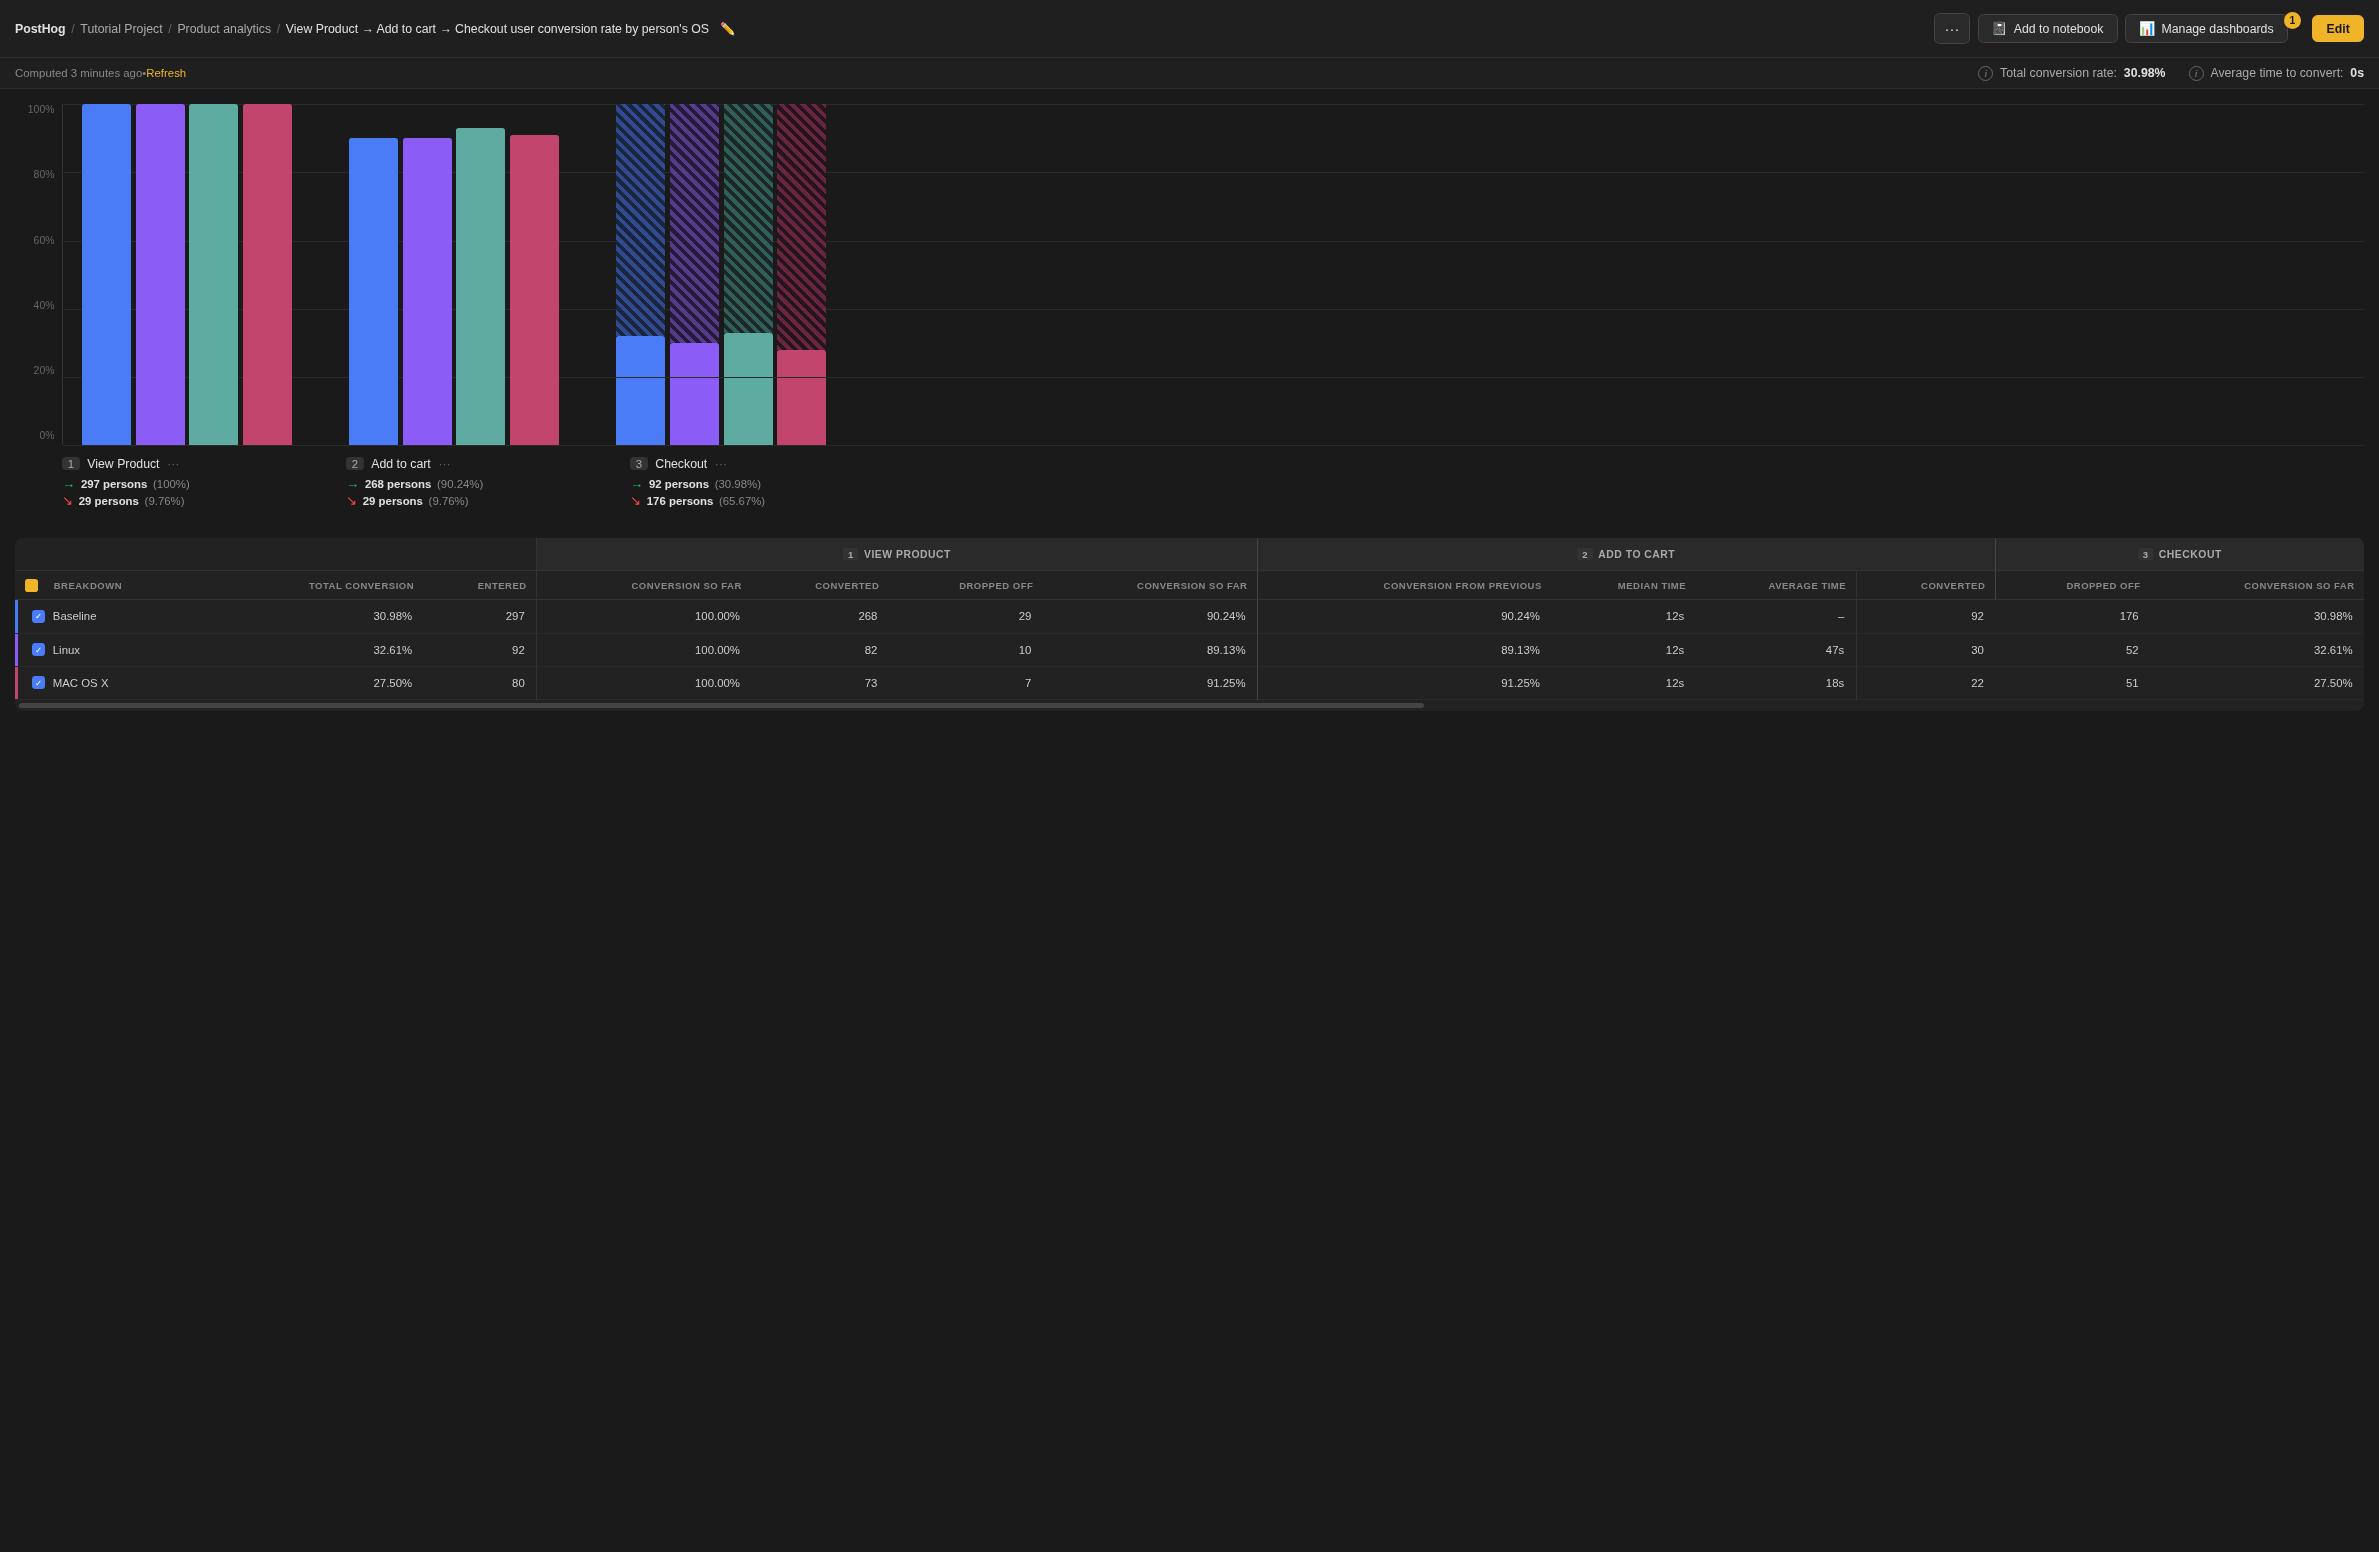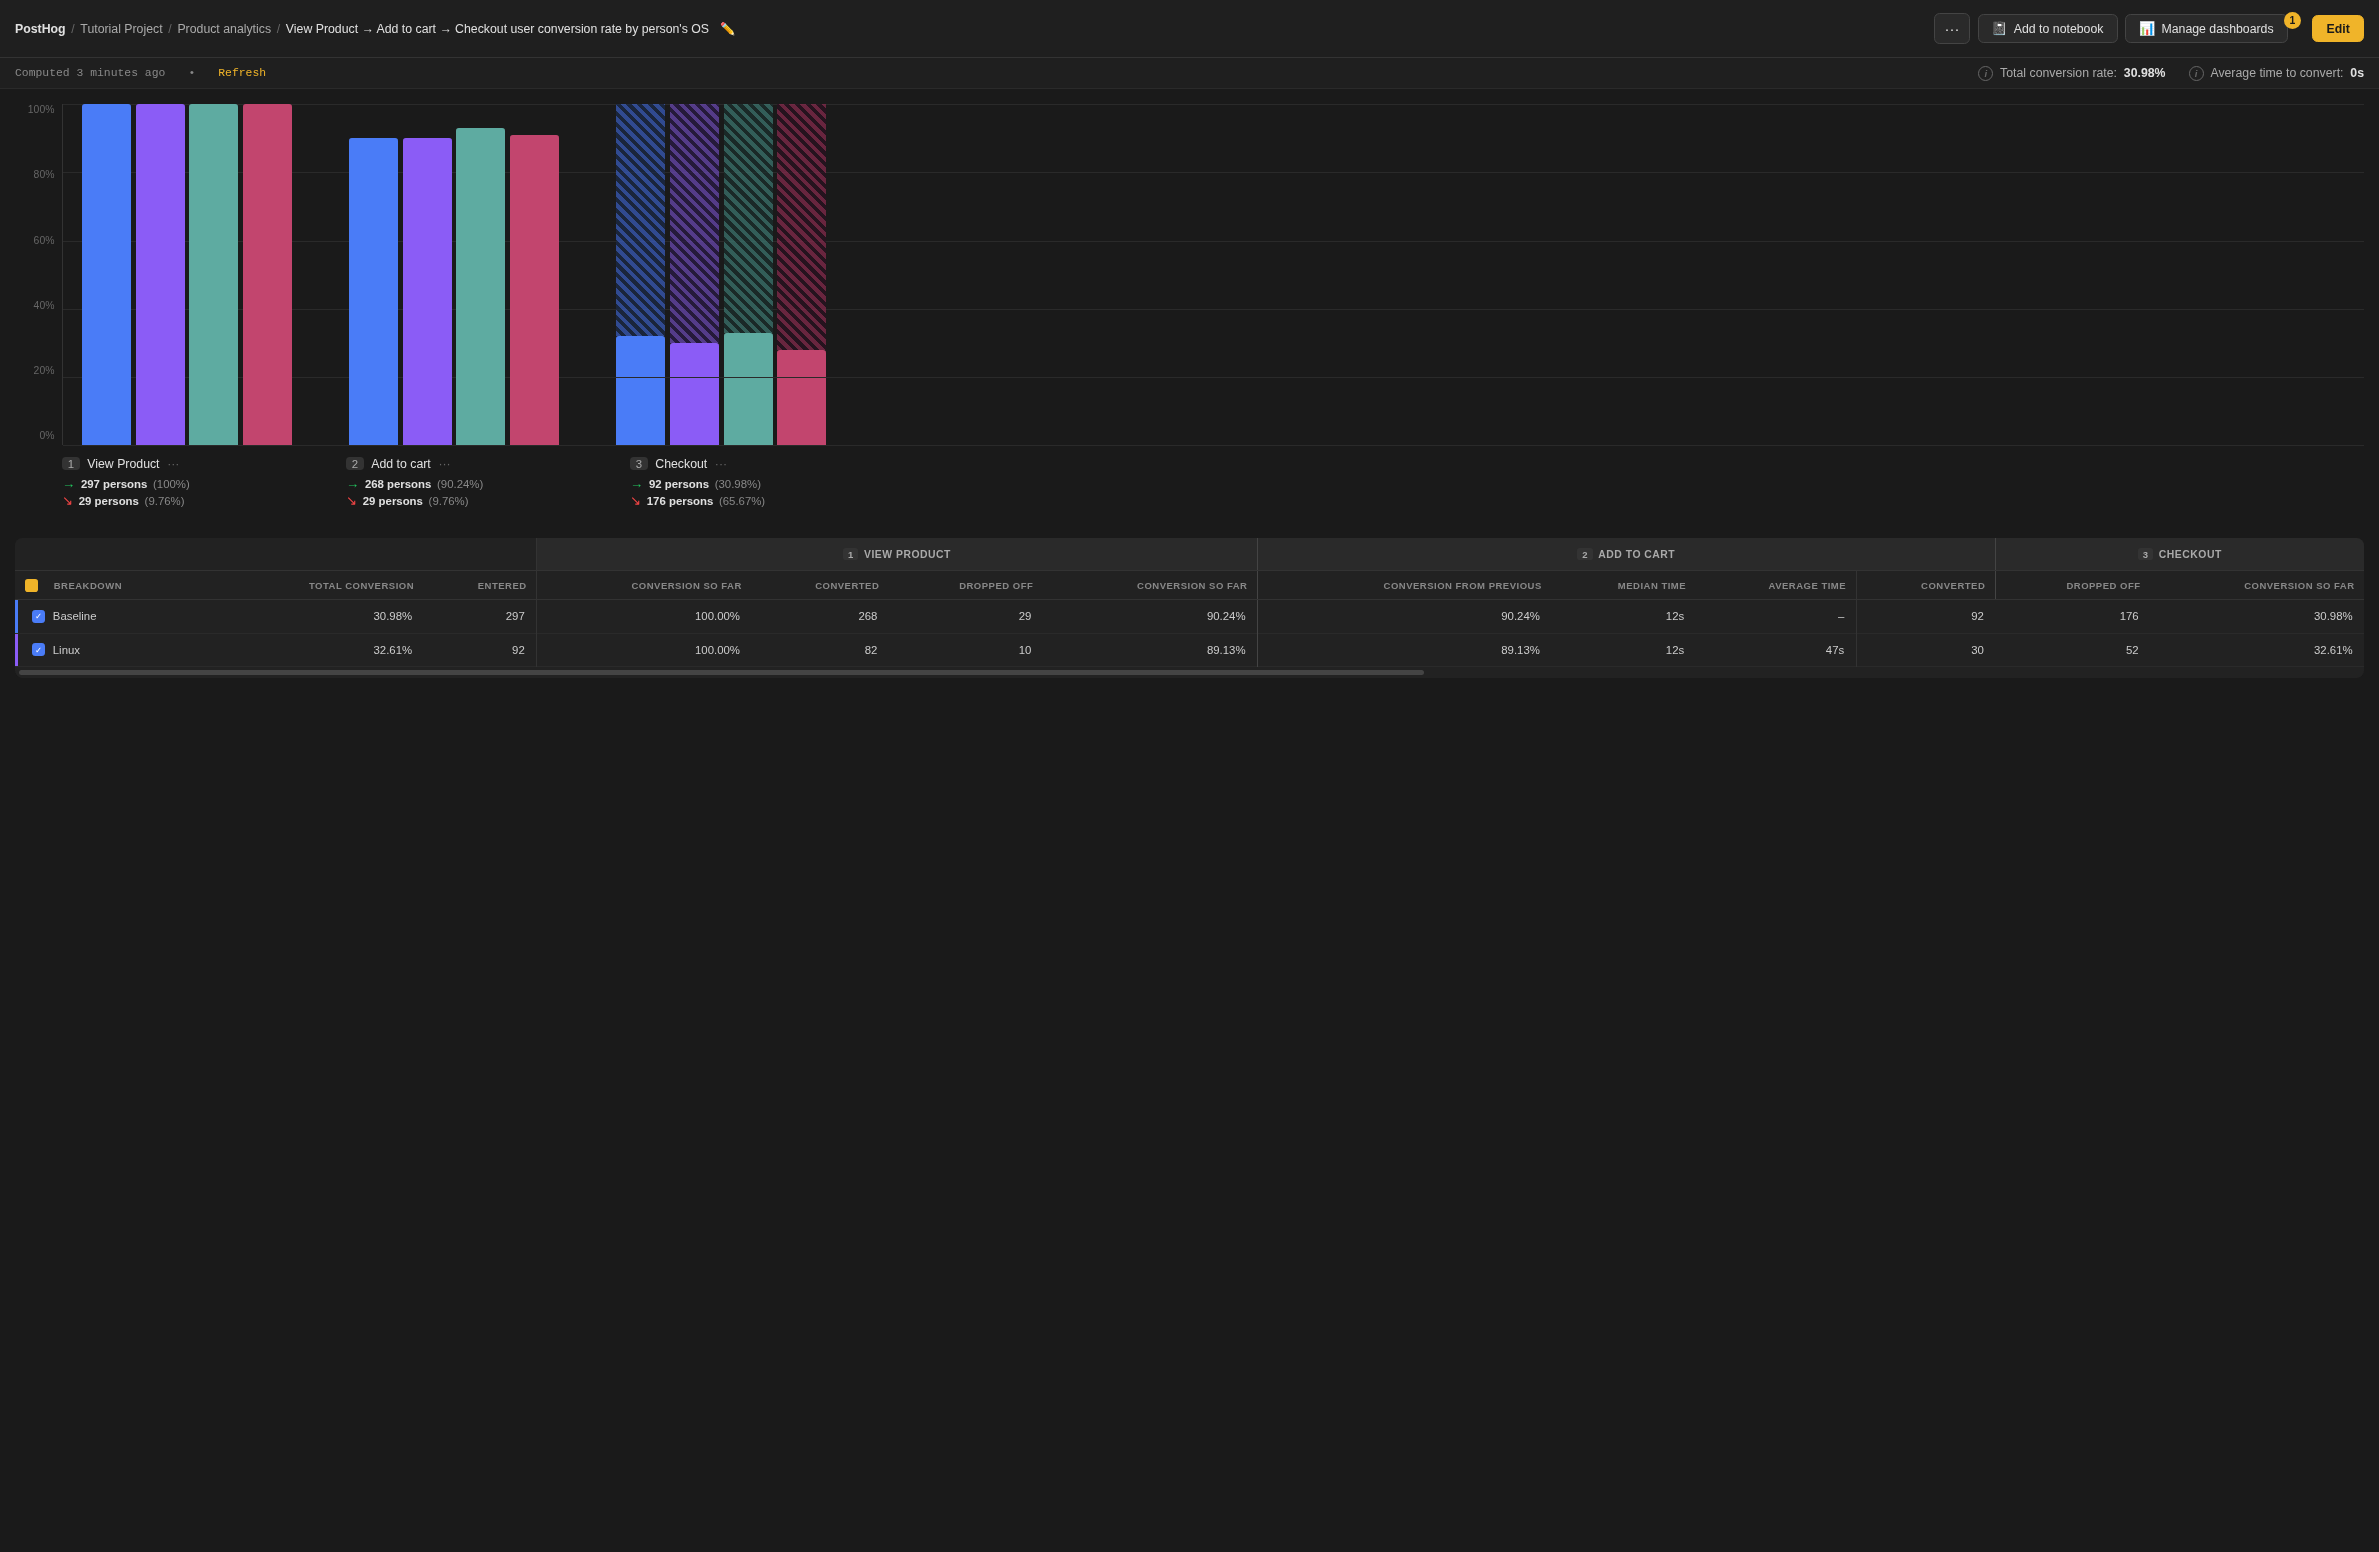--- a/index.html
+++ b/index.html
@@ -85,21 +85,21 @@
 
     
     .sub-header {
       display: flex;
       align-items: center;
       justify-content: space-between;
       padding: 7.6px 15px;
       background: #1f1f1f;
       border-bottom: 0.9px solid #2a2a2a;
     }
-    .sub-header-left { display: flex; align-items: center; gap: 23px; color: #888; font-size: 11.4px; font-family: Liberation Mono, monospace; }
+    .sub-header-left { display: flex; align-items: center; gap: 0; color: #888; font-size: 11.4px; }
     .refresh-link { color: #f0b429; text-decoration: none; cursor: pointer; }
     .sub-header-right { display: flex; align-items: center; gap: 23px; color: #aaa; font-size: 12.3px; }
     .sub-header-right strong { color: #e0e0e0; }
     .highlight-value { color: #f0b429; font-weight: 700; }
 
     
     .chart-container {
       background: #1a1a1a;
       padding: 15px;
       position: relative;
@@ -518,20 +518,41 @@
     <td>82</td>
     <td>10</td>
     <td style="border-right:0.9px solid #444;">89.13%</td>
     <td>89.13%</td>
     <td>12s</td>
     <td>47s</td>
     <td style="border-left:0.9px solid #333;">30</td>
     <td>52</td>
     <td>32.61%</td>
   </tr>
+          <tr style="position: relative;">
+    <td style="position:relative; padding-left:17px;">
+      <div style="position:absolute; left:0; top:0; bottom:0; width:2.8px; background:#c2456e;"></div>
+      <div class="breakdown-cell">
+        <div class="checkbox checkbox-checked"></div>
+        <span>MAC OS X</span>
+      </div>
+    </td>
+    <td>27.50%</td>
+    <td style="border-right:0.9px solid #333;">80</td>
+    <td>100.00%</td>
+    <td>73</td>
+    <td>7</td>
+    <td style="border-right:0.9px solid #444;">91.25%</td>
+    <td>91.25%</td>
+    <td>12s</td>
+    <td>18s</td>
+    <td style="border-left:0.9px solid #333;">22</td>
+    <td>51</td>
+    <td>27.50%</td>
+  </tr>
         </tbody>
     </table>
     <div class="scrollbar-area">
       <div class="scrollbar-thumb"></div>
     </div>
   </div>
 </div>
 
 
 </body></html>

